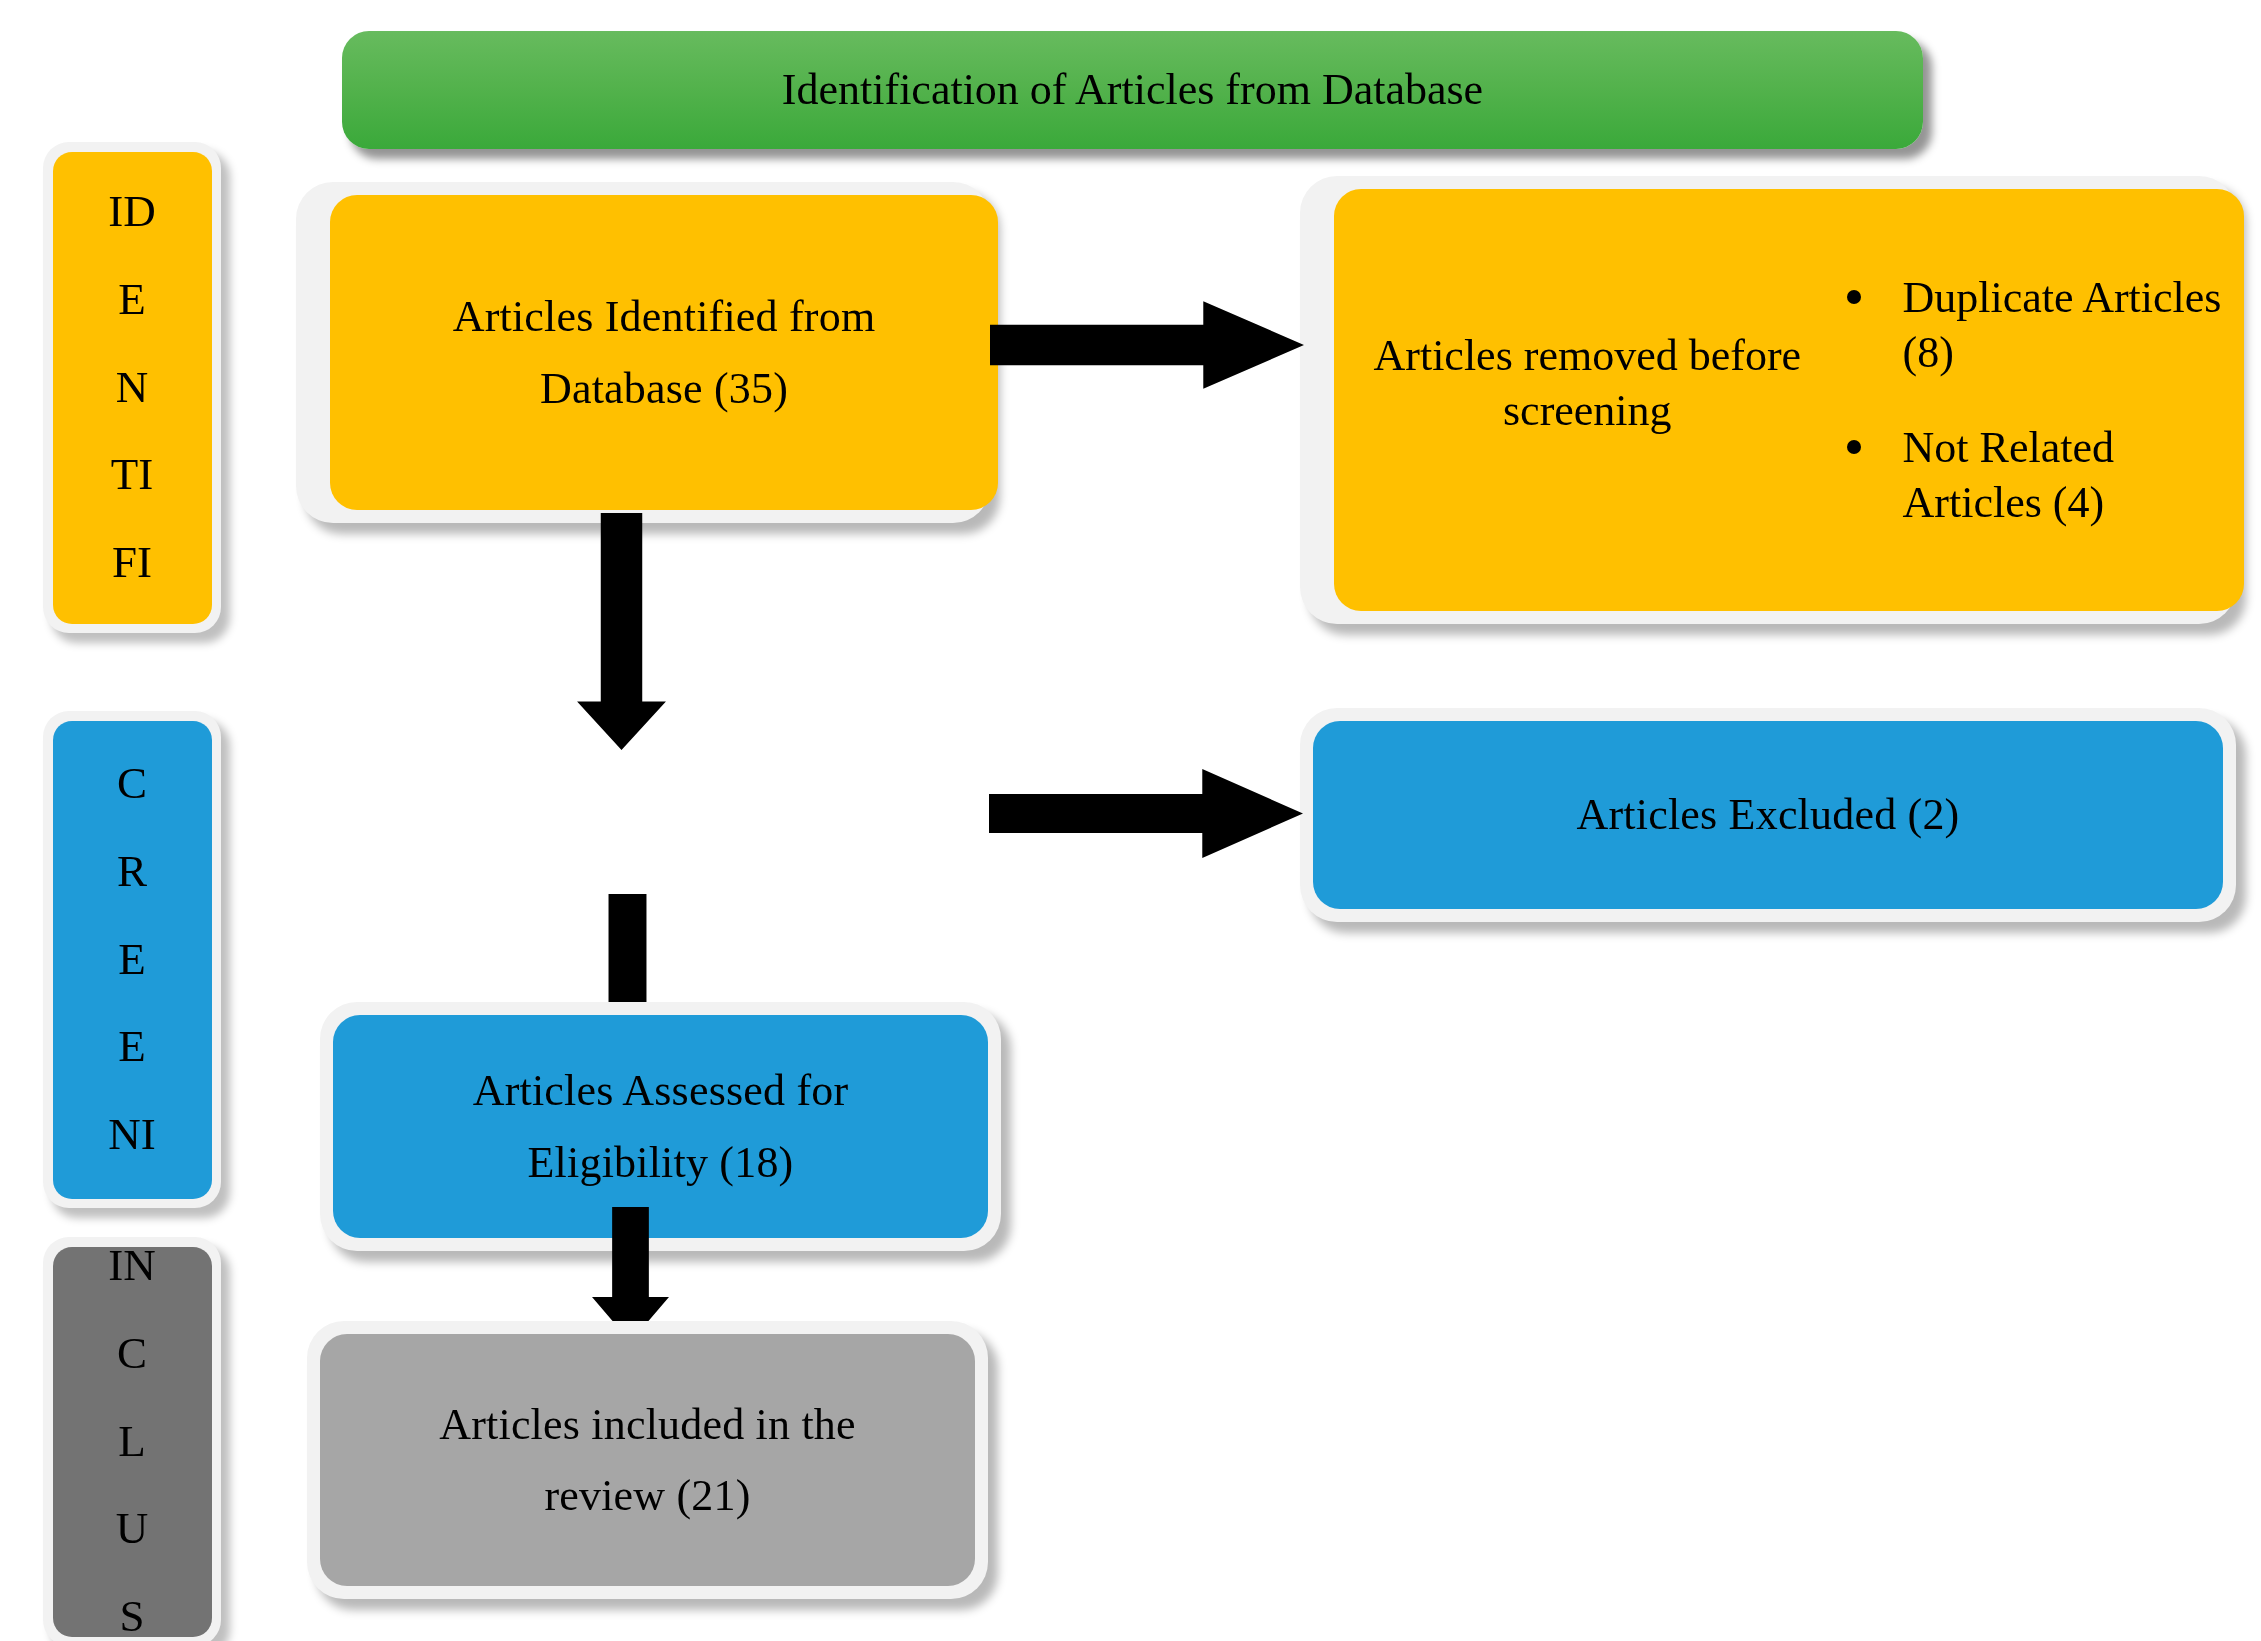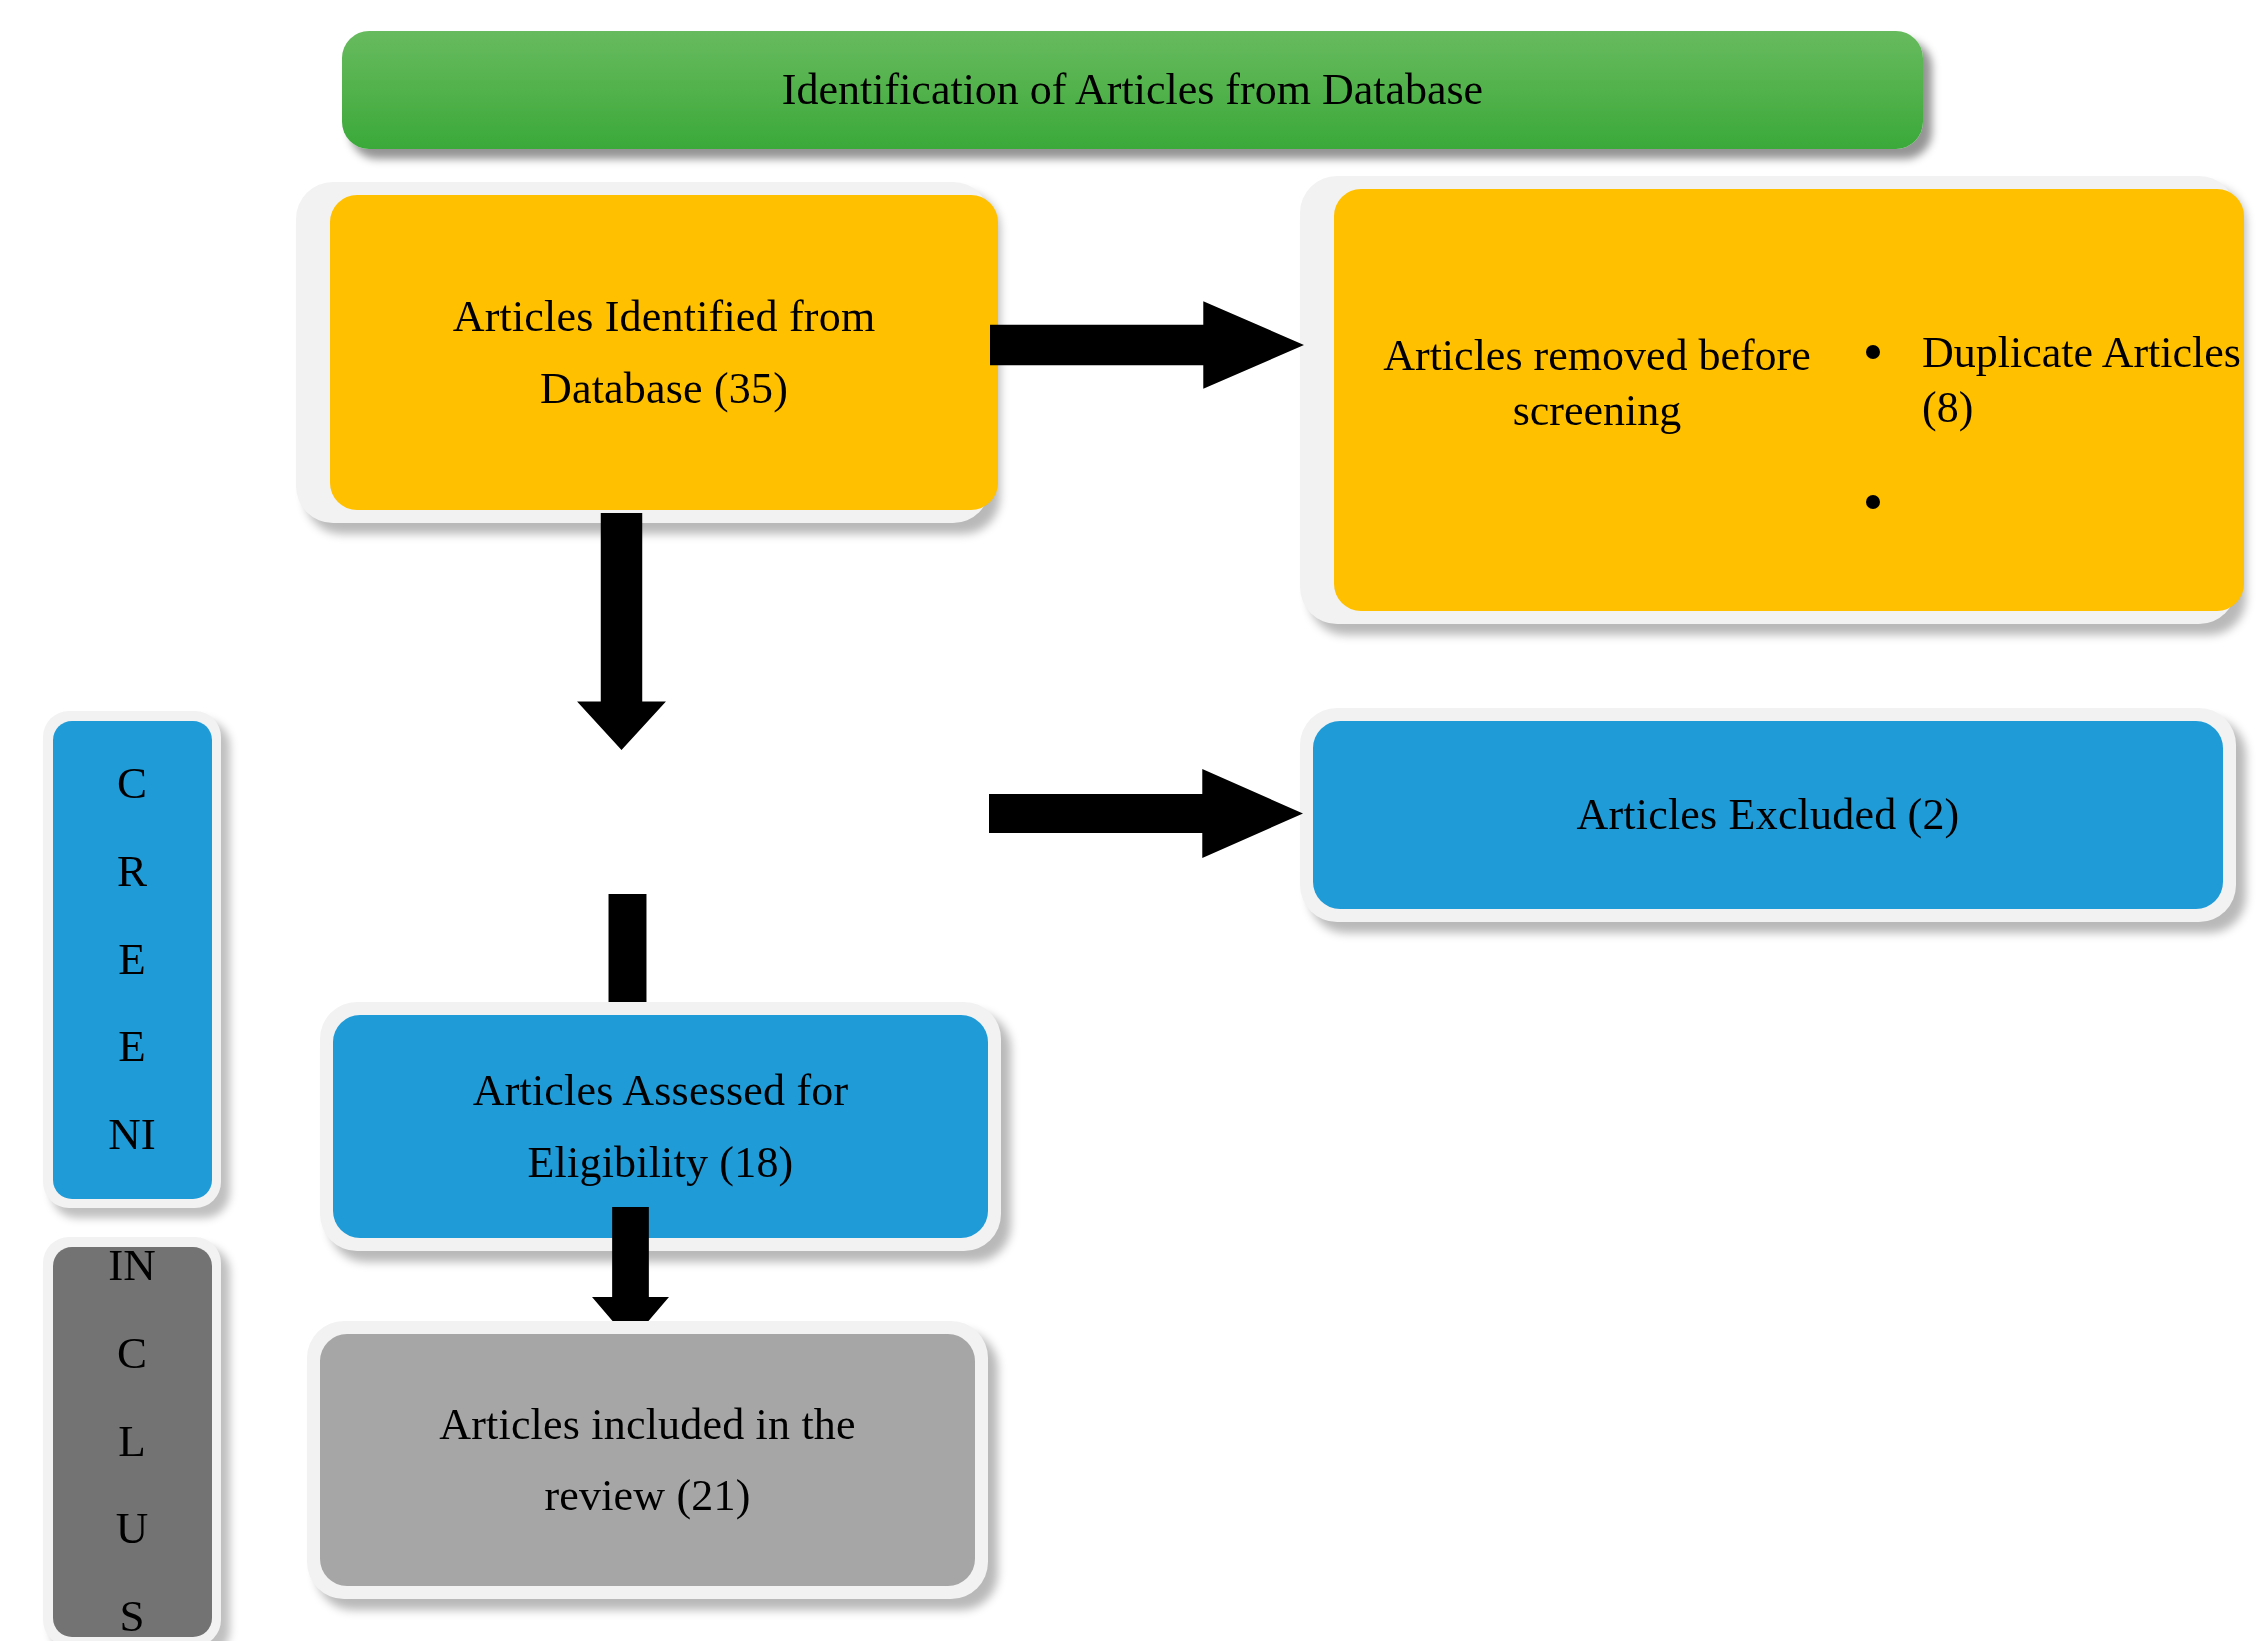--- a/index.html
+++ b/index.html
@@ -140,20 +140,25 @@
 </style>
 </head>
 <body>
 
 <div id="canvas">
 
   <div class="banner" style="left:342px; top:31px; width:1581px; height:118px;">
     <span class="banner-text">Identification of Articles from Database</span>
   </div>
 
+  <div class="phase" style="left:43px; top:142px; width:178px; height:491px;">
+    <div class="fill" style="background:#ffc000;">
+      <span class="phase-text">IDENTIFI</span>
+    </div>
+  </div>
 
   <div class="phase" style="left:43px; top:711px; width:178px; height:497px;">
     <div class="fill" style="background:#1f9bd8;">
       <span class="phase-text">SCREENIN</span>
     </div>
   </div>
 
   <div class="phase" style="left:43px; top:1237px; width:178px; height:409px;">
     <div class="fill" style="background:#737373;">
       <span class="phase-text">INCLUS</span>
@@ -171,20 +176,21 @@
     <div class="fill orange">
       <div class="removed-body">
         <div class="removed-title">Articles removed before screening</div>
         <ul class="bullets">
           <li>
             <span class="dot"></span>
             <span>Duplicate Articles (8)</span>
           </li>
           <li>
             <span class="dot"></span>
+            <span>Not Related Articles (4)</span>
           </li>
         </ul>
       </div>
     </div>
   </div>
 
   <div class="arrow" style="left:990px; top:301px; width:314px; height:88px;">
     <svg width="314" height="88" viewBox="0 0 530 148">
       <polygon points="0,40 360,40 360,0 530,74 360,148 360,108 0,108" fill="#000000"></polygon>
     </svg>

